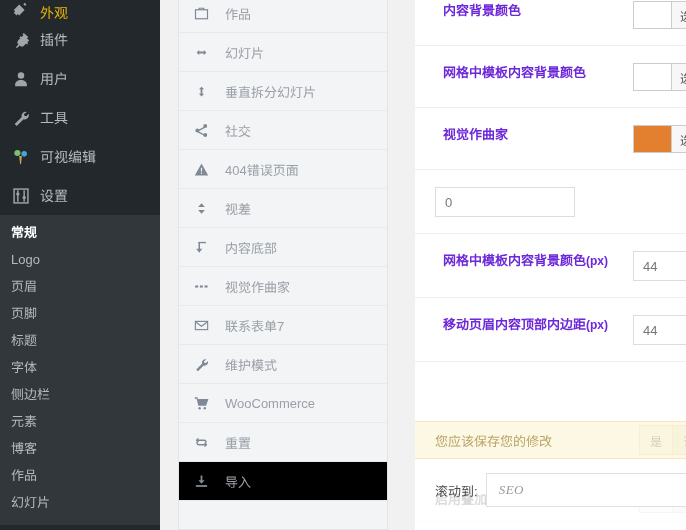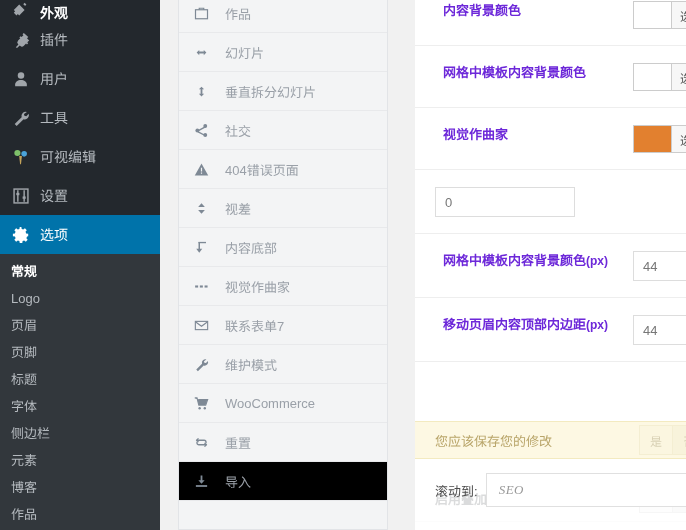--- a/index.html
+++ b/index.html
@@ -32,21 +32,21 @@
   .menu-top .mt-ico {
     width: 20px; height: 20px;
     margin-right: 9px;
     flex: 0 0 20px;
     display: flex; align-items: center; justify-content: center;
     color: #a0a5aa;
   }
   .menu-top .mt-ico svg { display: block; }
   .menu-top .mt-label { color: #b4b9be; font-size: 14px; line-height: 1; white-space: nowrap; }
   .menu-top.first { height: 20px; align-items: flex-end; }
-  .menu-top.first .mt-label { color: #ffffff; font-weight: bold; }
+  .menu-top.first .mt-label { color: #eab308; }
 
   .menu-top.current {
     background: #0073aa;
     color: #fff;
   }
   .menu-top.current .mt-ico { color: #fff; }
   .menu-top.current .mt-label { color: #fff; }
   .menu-top.current::after {
     content: "";
     position: absolute;
@@ -294,28 +294,20 @@
         <svg width="18" height="18" viewBox="0 0 20 20" fill="none" stroke="currentColor" stroke-width="1.6">
             <rect x="2.3" y="2.3" width="15.4" height="15.4"></rect>
             <path d="M6.5 3.6v12.8M13.5 3.6v12.8"></path>
             <rect x="4.8" y="6.5" width="3.4" height="2.6" fill="currentColor" stroke="none"></rect>
             <rect x="11.8" y="10.5" width="3.4" height="2.6" fill="currentColor" stroke="none"></rect>
           </svg>
       </span>
       <span class="mt-label">设置</span>
     </div>
 
-    <div class="menu-top current">
-      <span class="mt-ico">
-        <svg width="18" height="18" viewBox="0 0 20 20" fill="currentColor">
-            <path d="M10 6.6A3.4 3.4 0 1010 13.4 3.4 3.4 0 0010 6.6zm8 4.8v-2.8l-2.3-.4a6 6 0 00-.7-1.7l1.4-1.9-2-2-1.9 1.4a6 6 0 00-1.7-.7L10.4 1H8.6l-.4 2.3a6 6 0 00-1.7.7L4.6 2.6l-2 2 1.4 1.9a6 6 0 00-.7 1.7L1 8.6v2.8l2.3.4c.16.6.4 1.17.7 1.7l-1.4 1.9 2 2 1.9-1.4c.53.3 1.1.54 1.7.7l.4 2.3h2.8l.4-2.3a6 6 0 001.7-.7l1.9 1.4 2-2-1.4-1.9c.3-.53.54-1.1.7-1.7z"></path>
-          </svg>
-      </span>
-      <span class="mt-label">选项</span>
-    </div>
 
     <ul class="submenu">
       <li class="cur">常规</li>
       <li>Logo</li>
       <li>页眉</li>
       <li>页脚</li>
       <li>标题</li>
       <li>字体</li>
       <li>侧边栏</li>
       <li>元素</li>

